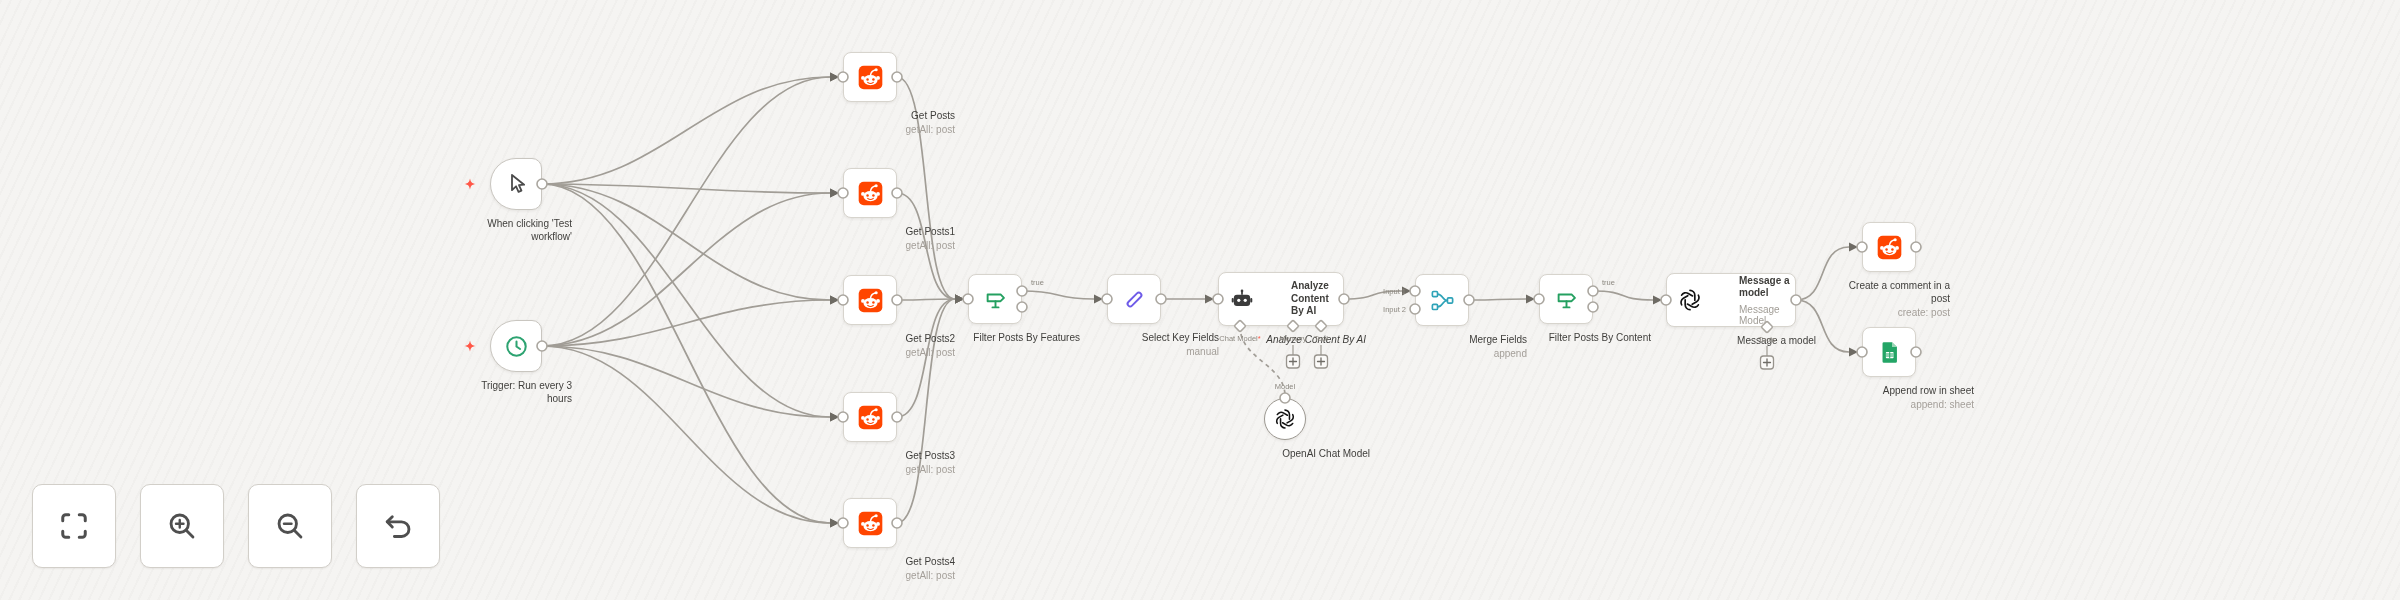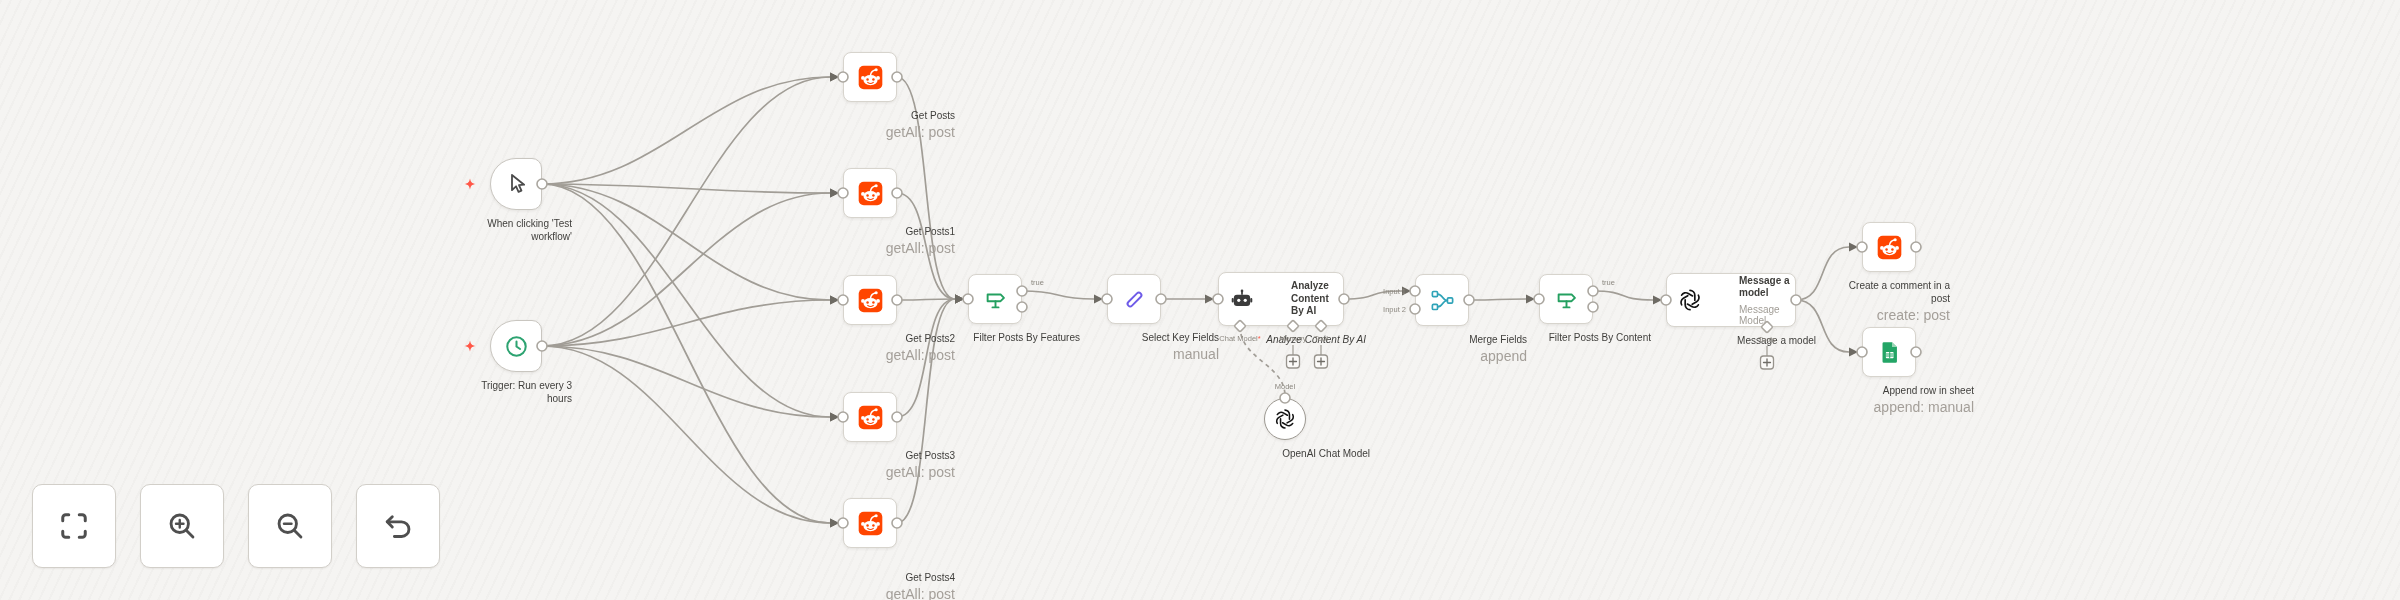--- a/index.html
+++ b/index.html
@@ -18,21 +18,21 @@
   }
   .node.trigger{border-radius:26px 10px 10px 26px;border-color:#c9c6c0;}
   .node.circle{border-radius:50%;border-color:#9d9992;}
   .node.wide{justify-content:flex-start;padding-left:10px;gap:28px;}
   .icon{display:flex;align-items:center;justify-content:center;}
   .wide-text{margin-left:8px;display:flex;flex-direction:column;}
   .wide-title{font-size:10px;font-weight:600;color:#3f3e3b;line-height:1.25;}
   .wide-sub{font-size:10px;color:#a19d96;margin-top:4px;}
   .node-label{position:absolute;text-align:right;pointer-events:none;}
   .node-label .title{font-size:10px;font-weight:500;color:#3f3e3b;line-height:1.3;display:block;}
-  .node-label .sub{font-size:14px;color:#a49f99;margin-top:2px;display:block;}
+  .node-label .sub{font-size:10px;color:#a49f99;margin-top:2px;display:block;}
   #toolbar{position:absolute;left:32px;top:484px;display:flex;}
   .tool-btn{
     width:84px;height:84px;border-radius:10px;background:#ffffff;border:1.6px solid #d2cfc9;
     box-shadow:0 1px 2px rgba(68,60,45,0.07);margin-right:24px;display:flex;align-items:center;justify-content:center;
     cursor:pointer;padding:0;
   }
 </style>
 </head>
 <body>
 
@@ -190,21 +190,21 @@
             <circle cx="18.7" cy="12.4" r="1.7" fill="#fff"></circle>
     <ellipse cx="12" cy="14.3" rx="6.3" ry="4.5" fill="#fff"></ellipse>
     <path d="M12 9.9 C12.5 7 14 5.7 16.3 5.3" stroke="#fff" stroke-width="1.3" fill="none" stroke-linecap="round"></path>
     <circle cx="17" cy="5.1" r="1.4" fill="#fff"></circle>
     <circle cx="9.4" cy="13.7" r="1.1" fill="#FF4500"></circle>
             <circle cx="14.6" cy="13.7" r="1.1" fill="#FF4500"></circle>
     <path d="M9.5 16.3 C11 17.5 13 17.5 14.5 16.3" stroke="#FF4500" stroke-width="1" fill="none" stroke-linecap="round"></path>
           </svg>
         </span>
       </div>
-      <div class="node-label" style="left: 785px; top: 555px; width: 170px; margin-top: 16px;">
+      <div class="node-label" style="left: 785px; top: 555px; width: 170px;">
         <span class="title">Get Posts4</span>
         <span class="sub">getAll: post</span>
       </div>
       <div class="node if" style="left: 968px; top: 274px; width: 54px; height: 50px;">
         <span class="icon">
           <svg viewBox="0 0 24 24" width="27" height="27">
             <path d="M5 7.5 H16.5 L19.5 10.5 L16.5 13.5 H5 Z" fill="none" stroke="#24A060" stroke-width="1.7" stroke-linejoin="round"></path>
     <path d="M12 13.5 V19 M9.3 19 H14.7" stroke="#24A060" stroke-width="1.7" stroke-linecap="round"></path>
           </svg>
         </span>
@@ -327,21 +327,21 @@
           <svg viewBox="0 0 24 24" width="27" height="27">
             <path d="M7 2.8 H14.2 L18.6 7.2 V20 A1.2 1.2 0 0 1 17.4 21.2 H7 A1.2 1.2 0 0 1 5.8 20 V4 A1.2 1.2 0 0 1 7 2.8 Z" fill="#23A566"></path>
     <path d="M14.2 2.8 L18.6 7.2 H14.2 Z" fill="#9BD6B6"></path>
     <rect x="8.8" y="11.6" width="6.8" height="5.4" rx="0.6" fill="#fff"></rect>
     <path d="M8.8 13.4 H15.6 M8.8 15.2 H15.6 M12.2 11.6 V17" stroke="#23A566" stroke-width="0.9"></path>
           </svg>
         </span>
       </div>
       <div class="node-label" style="left: 1804px; top: 384px; width: 170px;">
         <span class="title">Append row in sheet</span>
-        <span class="sub">append: manual</span>
+        <span class="sub">append: sheet</span>
       </div>
     </div>
   <svg id="port-layer" class="layer" width="2400" height="600">
       <g>
         <path d="M0,-5.5 C0.9,-1.6 1.6,-0.9 5.5,0 C1.6,0.9 0.9,1.6 0,5.5 C-0.9,1.6 -1.6,0.9 -5.5,0 C-1.6,-0.9 -0.9,-1.6 0,-5.5 Z" fill="#FF5747" transform="translate(470 184)"></path>
       </g>
       <g>
         <path d="M0,-5.5 C0.9,-1.6 1.6,-0.9 5.5,0 C1.6,0.9 0.9,1.6 0,5.5 C-0.9,1.6 -1.6,0.9 -5.5,0 C-1.6,-0.9 -0.9,-1.6 0,-5.5 Z" fill="#FF5747" transform="translate(470 346)"></path>
       </g>
       <text x="1031" y="285" font-size="7.5" fill="#8c8880" font-family="Liberation Sans, sans-serif">true</text>

